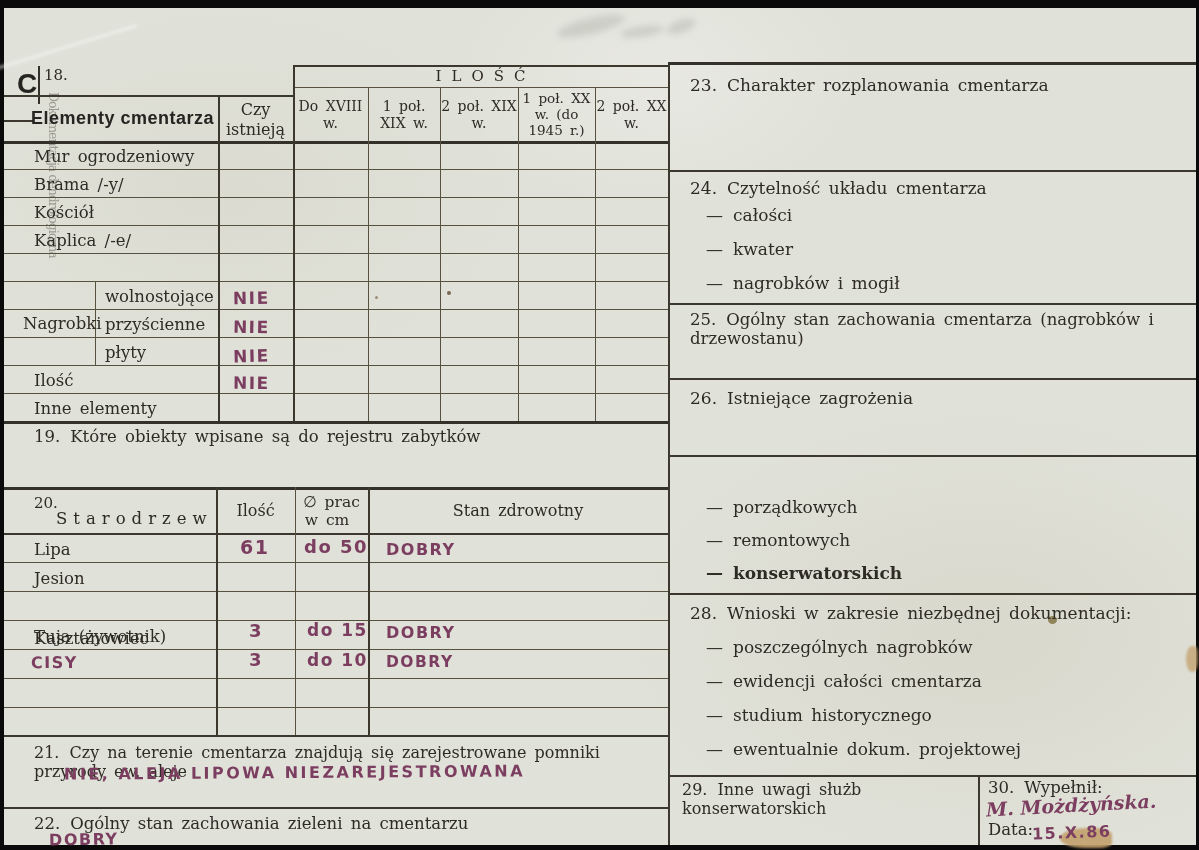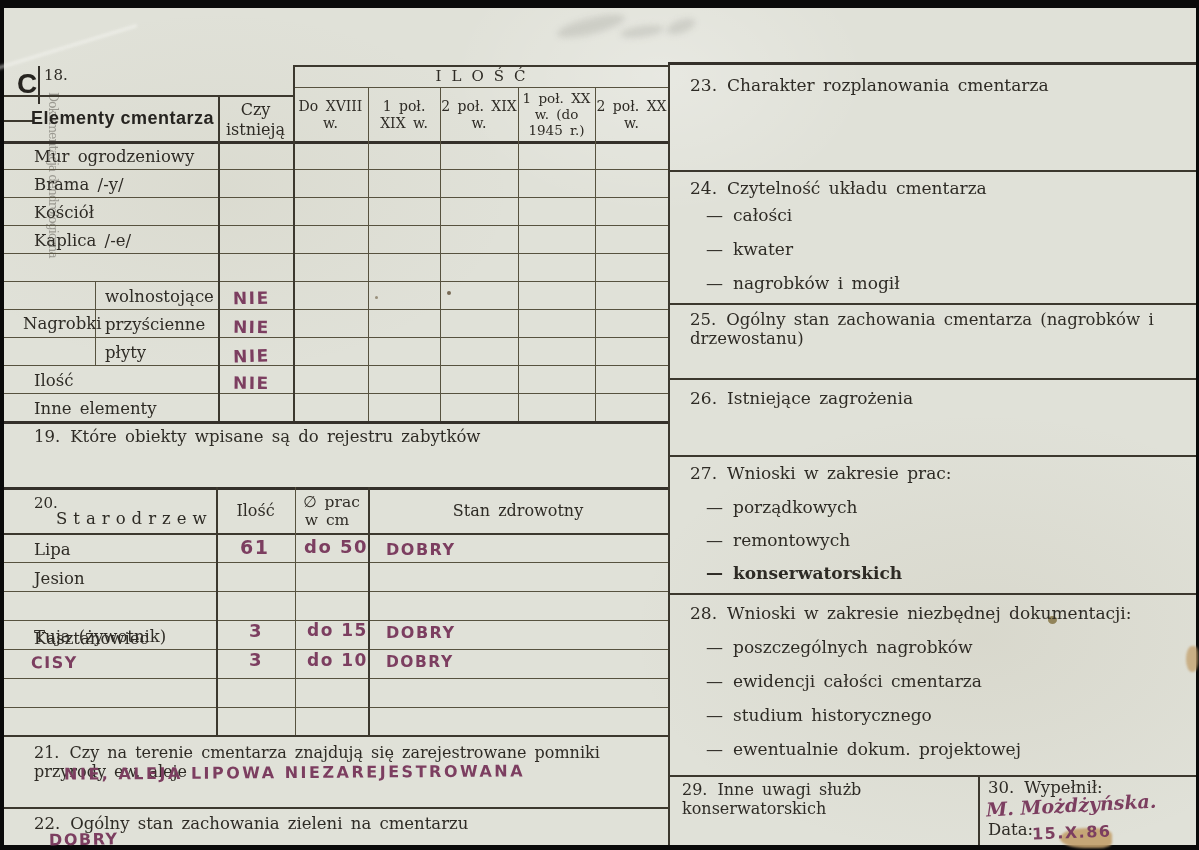--- a/index.html
+++ b/index.html
@@ -181,23 +181,20 @@
   <div class="abs print" style="left:702px;top:265px;font-size:17px;"><span class="num">—</span><span>nagrobków i mogił</span></div>
 
   <div class="abs print" style="left:686px;top:302px;font-size:16.5px;width:500px;">
     <span class="num">25.</span><span>Ogólny stan zachowania cmentarza (nagrobków i drzewostanu)</span>
   </div>
 
   <div class="abs print" style="left:686px;top:380px;font-size:17px;">
     <span class="num">26.</span><span>Istniejące zagrożenia</span>
   </div>
 
-  <div class="abs print" style="left:686px;top:455px;font-size:17px;">
-    <span class="num">27.</span><span>Wnioski w zakresie prac:</span>
-  </div>
   <div class="abs print" style="left:702px;top:489px;font-size:17px;"><span class="num">—</span><span>porządkowych</span></div>
   <div class="abs print" style="left:702px;top:522px;font-size:17px;"><span class="num">—</span><span>remontowych</span></div>
   <div class="abs print" style="left:702px;top:555px;font-size:17px;font-weight:600;"><span class="num">—</span><span>konserwatorskich</span></div>
 
   <div class="abs print" style="left:686px;top:595px;font-size:17px;">
     <span class="num">28.</span><span>Wnioski w zakresie niezbędnej dokumentacji:</span>
   </div>
   <div class="abs print" style="left:702px;top:629px;font-size:17px;"><span class="num">—</span><span>poszczególnych nagrobków</span></div>
   <div class="abs print" style="left:702px;top:697px;font-size:17px;"><span class="num">—</span><span>studium historycznego</span></div>
   <div class="abs print" style="left:702px;top:663px;font-size:17px;"><span class="num">—</span><span>ewidencji całości cmentarza</span></div>

